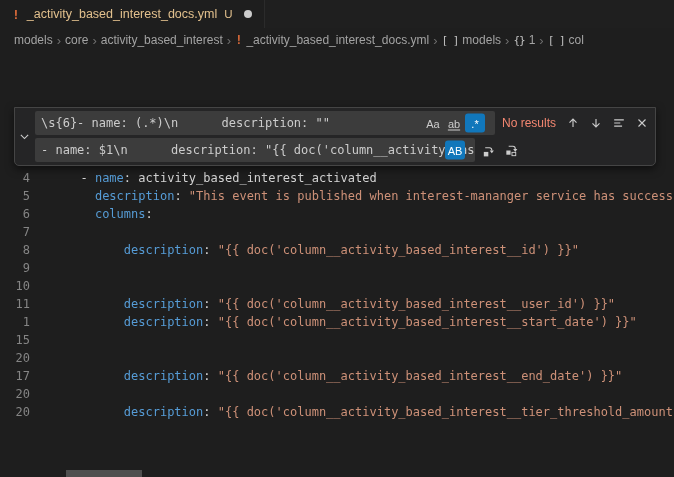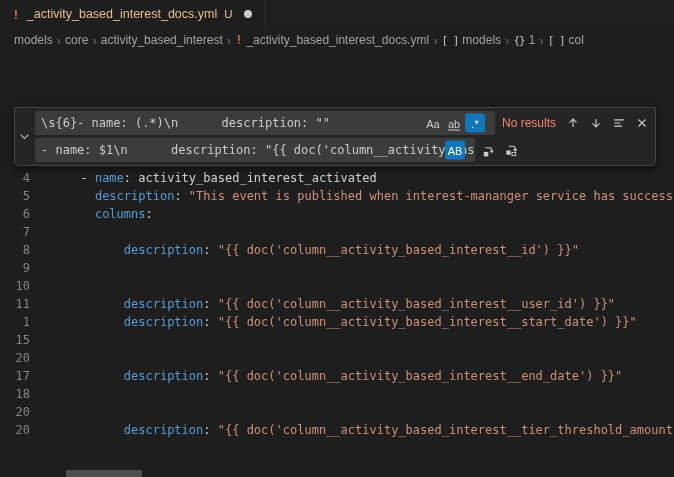--- a/index.html
+++ b/index.html
@@ -158,24 +158,20 @@
           <span class="lc"></span>
         </div>
         <div class="line">
           <span class="ln">20</span>
         </div>
         <div class="line">
           <span class="ln">17</span>
           <span class="lc"><span class="tk-p">        </span><span class="tk-k">description</span><span class="tk-p">:</span><span class="tk-s"> "{{ doc('column__activity_based_interest__end_date') }}"</span></span>
         </div>
         <div class="line">
-          <span class="ln">18</span>
-          <span class="lc"></span>
-        </div>
-        <div class="line">
           <span class="ln">20</span>
         </div>
         <div class="line">
           <span class="ln">20</span>
           <span class="lc"><span class="tk-p">        </span><span class="tk-k">description</span><span class="tk-p">:</span><span class="tk-s"> "{{ doc('column__activity_based_interest__tier_threshold_amount</span></span>
         </div>
       </div>
     <div class="hscroll"></div>
 
     <div class="findw">

